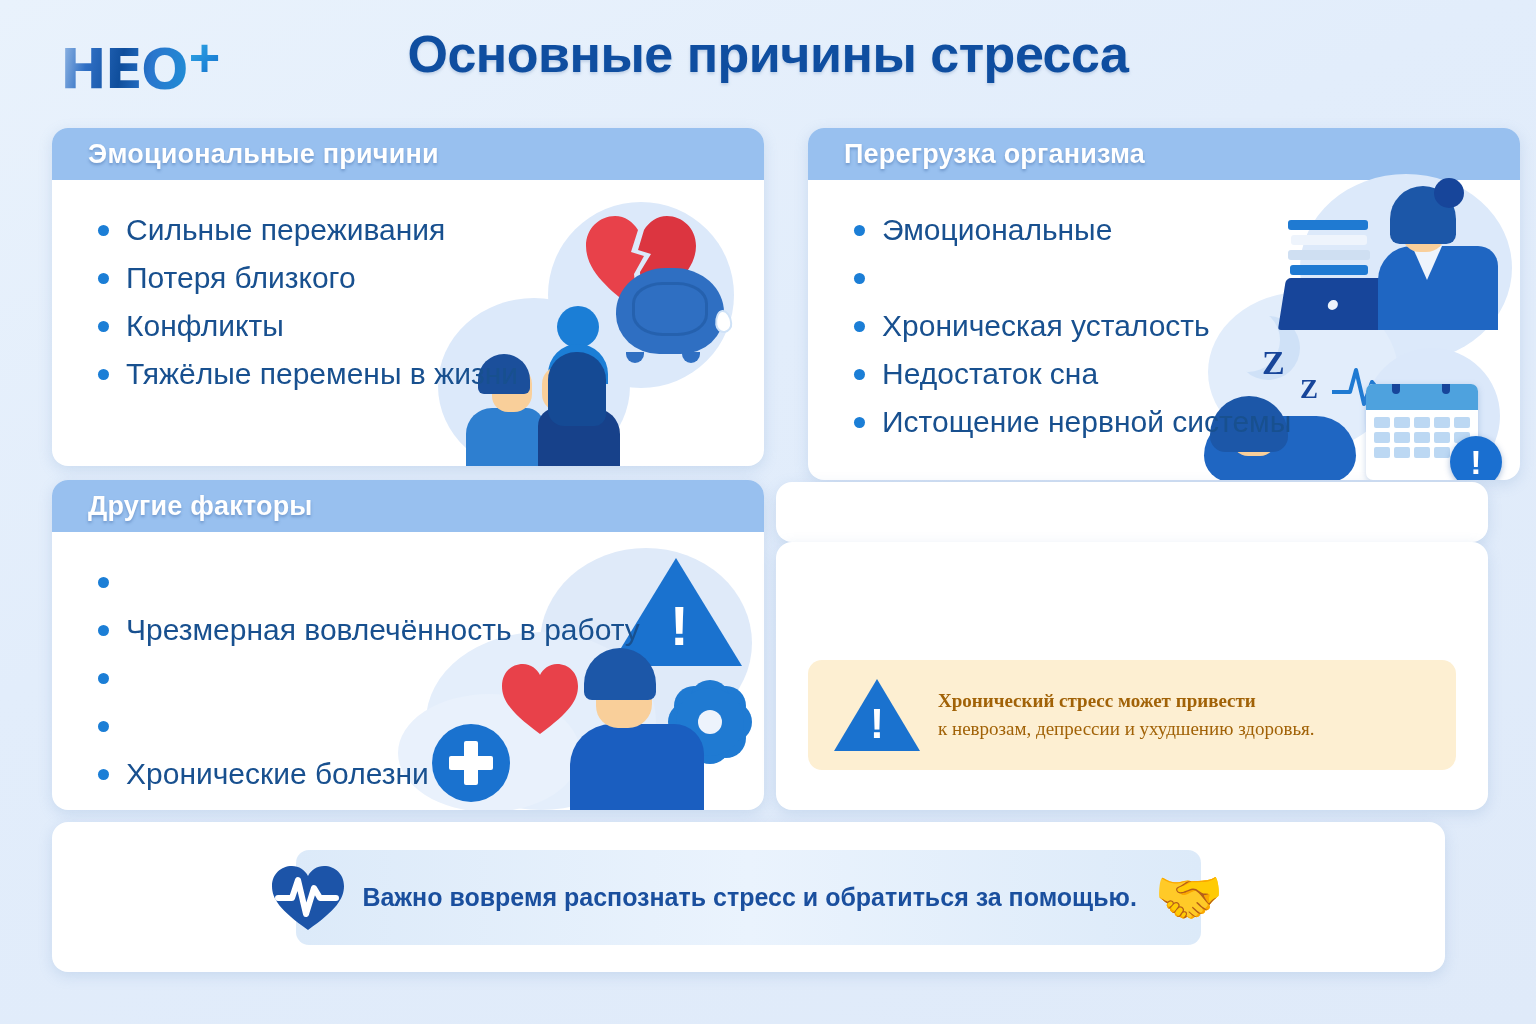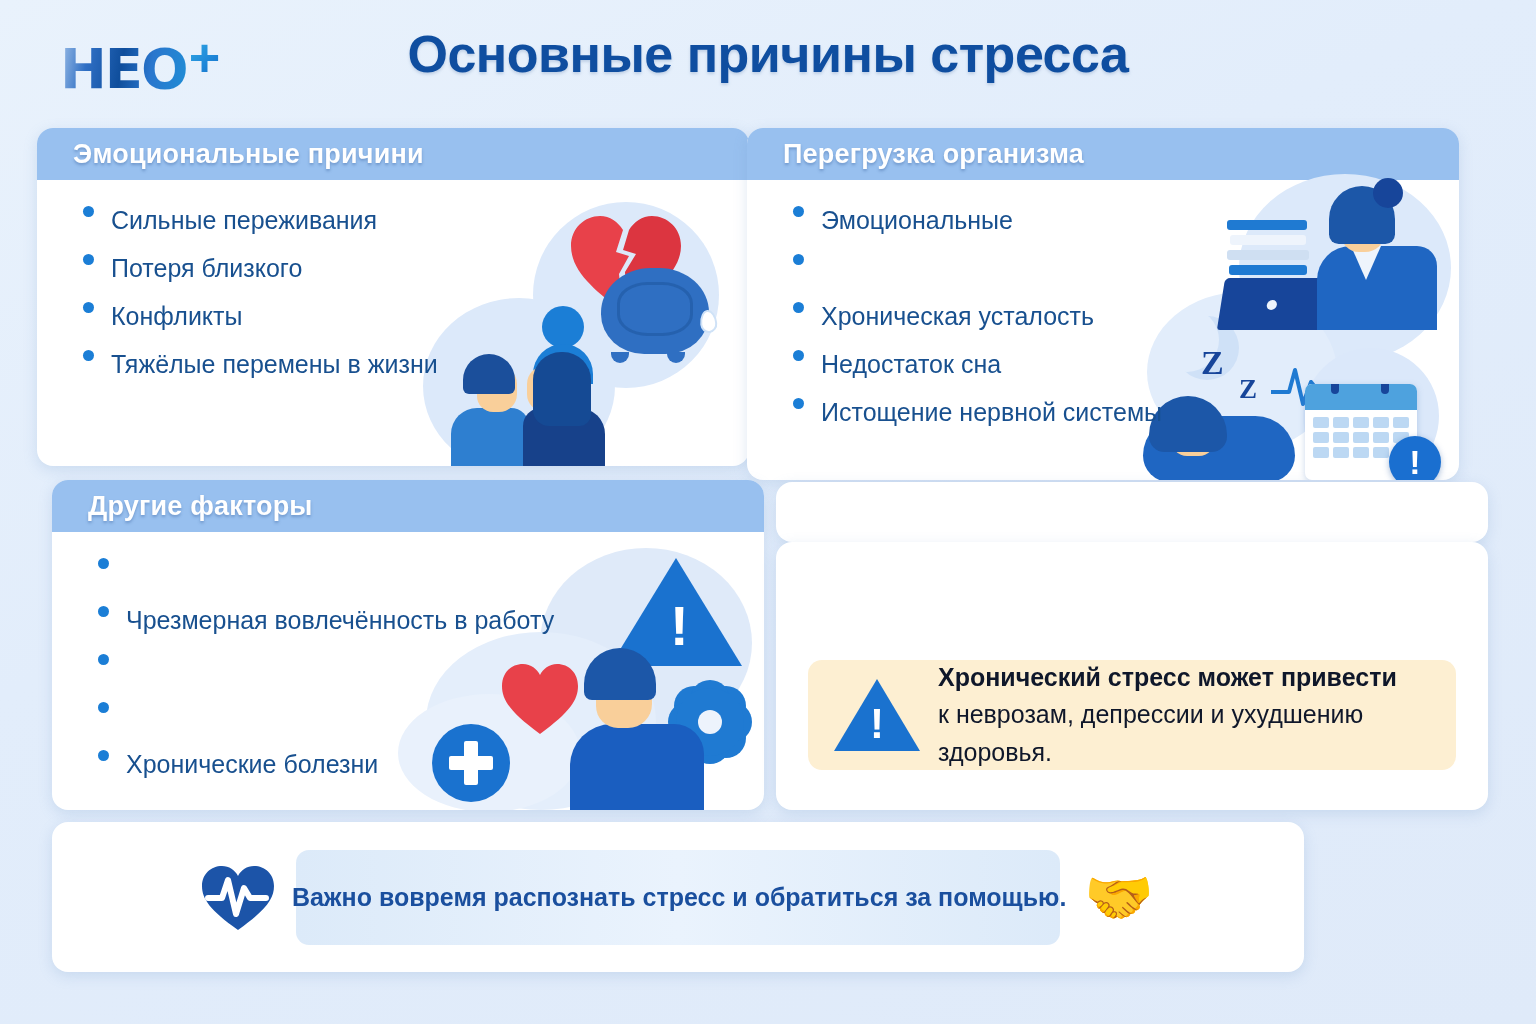--- a/index.html
+++ b/index.html
@@ -47,36 +47,36 @@
   }
   .card-head-title{
     color:#ffffff;font-size:27px;font-weight:bold;letter-spacing:.2px;
     text-shadow:0 2px 3px rgba(60,100,160,.45);
   }
   .card-body{position:relative;height:calc(100% - 52px);}
   ul.bullets{
     list-style:none;margin:0;padding:26px 0 0 0;position:relative;z-index:3;
   }
   ul.bullets li{
-    display:flex;padding:0 12px 0 46px;
-    height:48px;font-size:25px;color:#18508f;font-weight:500;
+    display:flex;align-items:center;padding:0 12px 0 46px;
+    height:48px;font-size:30px;color:#18508f;font-weight:500;
     white-space:nowrap;
   }
   ul.bullets li .dot{
     width:11px;height:11px;border-radius:50%;background:#1b7ed6;
     margin-right:17px;flex:0 0 auto;
   }
 
   
-  #card-emotional{left:37px;top:128px;width:712px;height:338px;}
-  #card-overload {left:747px;top:128px;width:712px;height:352px;}
+  #card-emotional{left:52px;top:128px;width:712px;height:338px;}
+  #card-overload {left:808px;top:128px;width:712px;height:352px;}
   #card-other    {left:52px;top:480px;width:712px;height:330px;}
   #card-empty    {left:776px;top:482px;width:712px;height:60px;}
   #card-warning  {left:776px;top:542px;width:712px;height:268px;}
-  #card-bottom   {left:52px;top:822px;width:1252px;height:150px;}
+  #card-bottom   {left:52px;top:822px;width:1393px;height:150px;}
 
   
   .illus{position:absolute;right:0;bottom:0;pointer-events:none;z-index:1;}
   .blob{position:absolute;border-radius:50%;background:#dce9fa;}
 
   
   #ill-emotional{width:330px;height:286px;right:4px;bottom:-14px;}
   #ill-emotional .b1{width:186px;height:186px;left:118px;top:8px;}
   #ill-emotional .b2{width:192px;height:176px;left:8px;top:104px;}
 
@@ -171,21 +171,21 @@
 
   
   .warn-box{
     position:absolute;left:32px;right:32px;top:118px;height:110px;
     background:#fdefd2;border-radius:14px;display:flex;align-items:center;padding:0 26px;
   }
   .warn-tri{position:relative;width:86px;height:76px;flex:0 0 auto;margin-right:18px;}
   .warn-tri .t{position:absolute;left:0;top:2px;width:0;height:0;
     border-left:43px solid transparent;border-right:43px solid transparent;border-bottom:72px solid #1a72cf;}
   .warn-tri .x{position:absolute;left:0;right:0;top:26px;text-align:center;color:#fff;font-size:42px;font-weight:bold;line-height:1;}
-  .warn-text{color:#0f172a;font-size:25px;line-height:1.5;font-weight:500;}
+  .warn-text{color:#a16207;font-size:19px;line-height:1.5;font-weight:500;font-family:Liberation Serif, serif;}
   .warn-text .l1{font-weight:600;}
 
   
   .banner{
     position:absolute;left:244px;right:244px;top:28px;height:95px;
     background:linear-gradient(90deg,#dceaf9 0%,#eaf3fd 50%,#dceaf9 100%);
     border-radius:13px;display:flex;align-items:center;justify-content:center;gap:18px;
   }
   .hb-heart{position:relative;width:72px;height:64px;flex:0 0 auto;}
   .banner-text{color:#1a4f9e;font-size:25px;font-weight:600;white-space:nowrap;}

